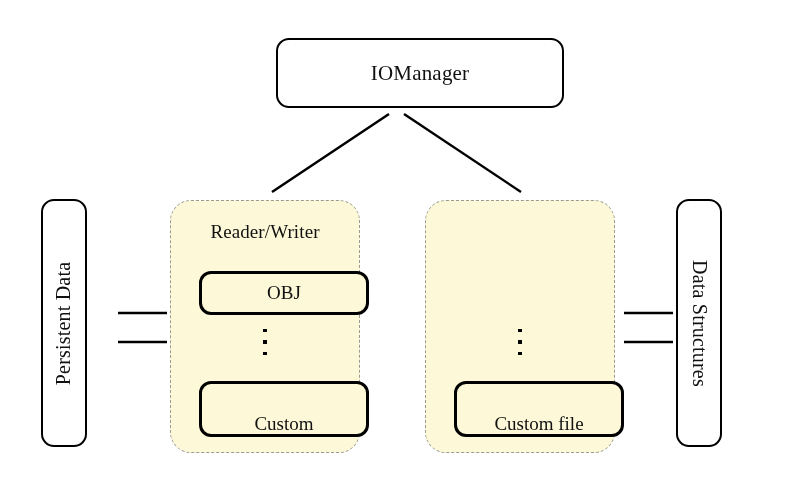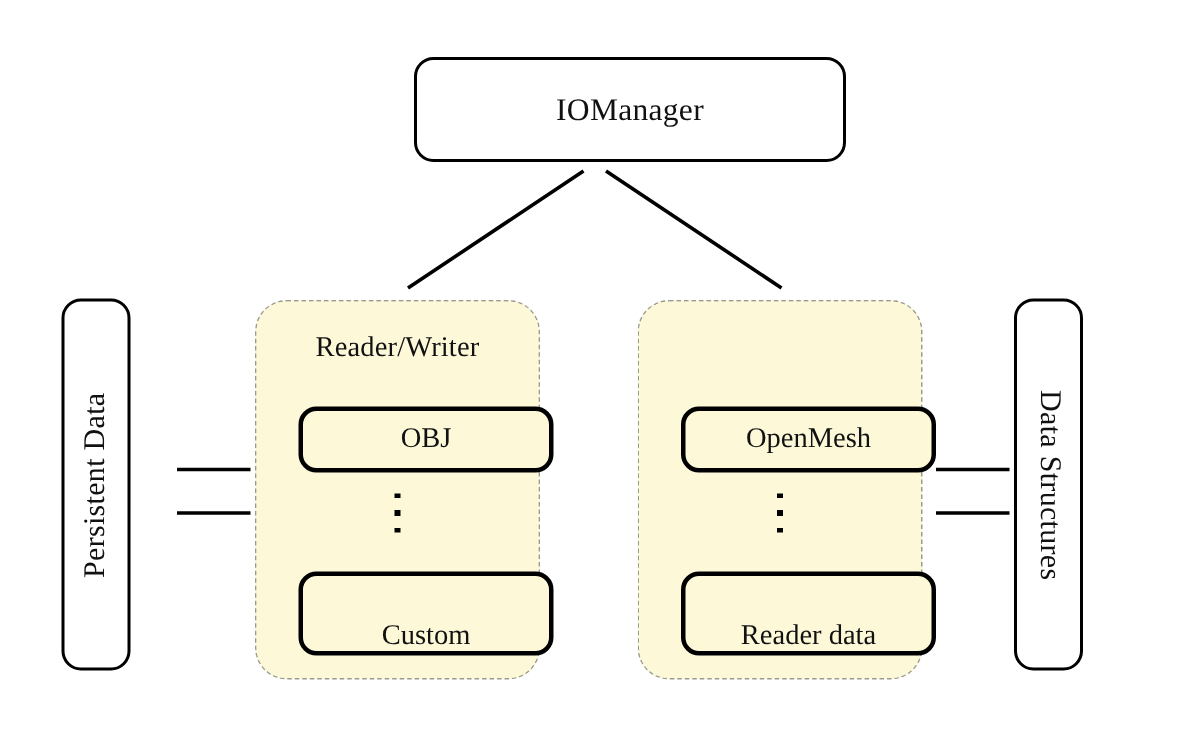--- a/index.html
+++ b/index.html
@@ -201,33 +201,30 @@
 
     <div class="innerbox bottom">
       <span>
         <span class="l2">Custom</span>
       </span>
     </div>
   </div>
 
   <div class="panel" id="panel-importer-exporter">
 
-    <div class="innerbox top">
-      <span>OpenMesh</span>
-    </div>
 
     <div class="vdots">
       <i></i>
         <i></i>
         <i></i>
     </div>
 
     <div class="innerbox bottom">
       <span>
-        <span class="l2">Reader data</span>
+        <span class="l2">Custom file</span>
       </span>
     </div>
   </div>
 
   <div class="hardbox sidebox" id="data-structures">
     <span class="vlabel">Data Structures</span>
   </div>
 
 </div>
 

